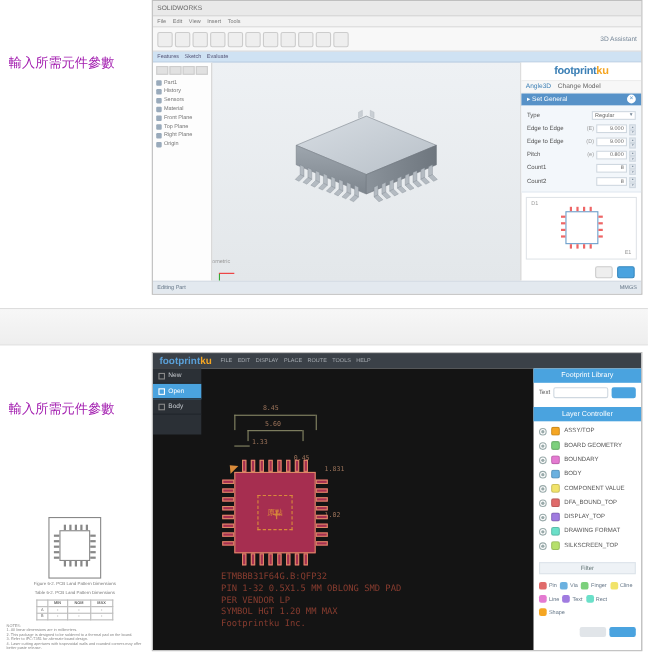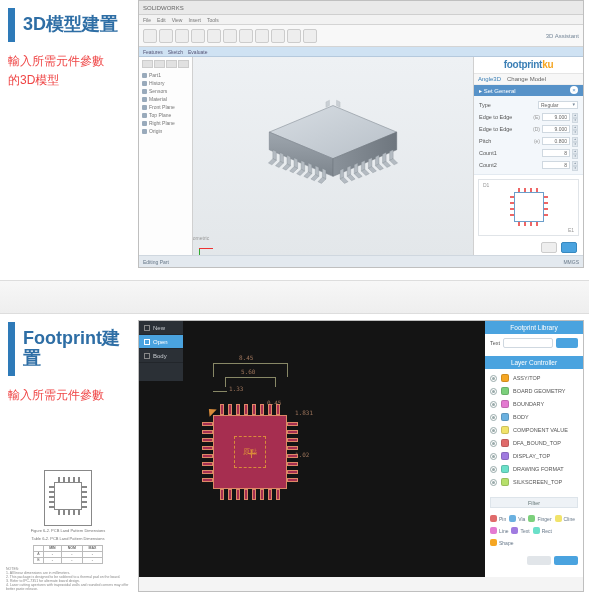--- a/index.html
+++ b/index.html
@@ -4,21 +4,21 @@
 <style>
   * { box-sizing: border-box; margin: 0; padding: 0; }
   body { width: 589px; height: 599px; font-family: "Microsoft JhengHei", "Heiti TC", sans-serif; background: #fff; overflow: hidden; }
   .section { position: relative; }
   .section-top { height: 280px; }
   .divider { height: 34px; background: linear-gradient(#f7f7f7, #eeeeee); border-top: 1px solid #ddd; border-bottom: 1px solid #ddd; }
   .section-bottom { height: 285px; }
   .desc-col { position: absolute; left: 0; top: 8px; width: 138px; padding: 0 6px 0 8px; }
   .title-bar { border-left: 7px solid #2e7ab8; padding: 7px 0 7px 8px; margin-bottom: 10px; }
   .title-txt { font-size: 18px; font-weight: 700; color: #2e6ea5; line-height: 1.1; }
-  .desc-txt { font-size: 12px; color: #ef4444; line-height: 1.6; }
+  .desc-txt { font-size: 12px; color: #a21caf; line-height: 1.6; margin-top: 40px; }
   .screenshot { position: absolute; border: 1px solid #bfbfbf; background: #f4f4f4; overflow: hidden; }
   .shot-top { left: 138px; top: 0; width: 446px; height: 268px; }
   .shot-bottom { left: 138px; top: 6px; width: 446px; height: 272px; }
   
   .sw-titlebar { height: 14px; background: #e9e9e9; border-bottom: 1px solid #cfcfcf; display: flex; align-items: center; padding: 0 4px; font-size: 6px; color: #666; }
   .sw-menubar { height: 10px; background: #f2f2f2; border-bottom: 1px solid #d4d4d4; display: flex; gap: 6px; padding: 0 4px; font-size: 5px; color: #777; align-items: center; }
   .sw-toolbar { height: 22px; background: #f8f8f8; border-bottom: 1px solid #d4d4d4; display: flex; align-items: center; padding: 0 4px; gap: 2px; }
   .sw-toolbtn { width: 14px; height: 14px; background: #eee; border: 1px solid #ccc; border-radius: 2px; }
   .sw-ribbon { height: 10px; background: #cfe2f3; border-bottom: 1px solid #b5c9dd; display:flex; gap:5px; padding:0 4px; font-size:5px; color:#557; align-items:center;}
   .sw-main { position: relative; height: calc(100% - 56px - 12px); background: linear-gradient(#eef1f4, #e3e7ea); }
@@ -108,25 +108,21 @@
   .ref-cap { text-align:center; font-size:4px; color:#777; margin-bottom:3px;}
   .ref-table { width:70px; margin:0 auto 3px; border-collapse:collapse;}
   .ref-table td,.ref-table th { border:1px solid #bbb; padding:0 1px; font-size:3.5px; text-align:center; height:6px;}
   .ref-notes { font-size:3.5px; color:#888; line-height:1.15;}
 </style>
 </head>
 <body>
 
 <div class="section section-top">
   <div class="desc-col">
-    <div class="title-bar">
-      <div class="title-txt">3D模型建置</div>
-    </div>
     <div class="desc-txt">輸入所需元件參數</div>
-    <div class="desc-txt">的3D模型</div>
   </div>
 
   <div class="screenshot shot-top">
     <div class="sw-titlebar">
       <span>SOLIDWORKS</span>
     </div>
     <div class="sw-menubar">
       <span>File</span>
         <span>Edit</span>
         <span>View</span>
@@ -345,23 +341,20 @@
       <span>Editing Part</span>
       <span style="margin-left:auto">MMGS</span>
     </div>
   </div>
 </div>
 
 <div class="divider"></div>
 
 <div class="section section-bottom">
   <div class="desc-col">
-    <div class="title-bar">
-      <div class="title-txt">Footprint建置</div>
-    </div>
     <div class="desc-txt">輸入所需元件參數</div>
 
     <div class="ref">
       <div class="ref-dwg">
         <div class="ref-chip">
           <div class="ref-pad" style="left:3px;top:-6px;"></div>
             <div class="ref-pad" style="left:8px;top:-6px;"></div>
             <div class="ref-pad" style="left:13px;top:-6px;"></div>
             <div class="ref-pad" style="left:18px;top:-6px;"></div>
             <div class="ref-pad" style="left:23px;top:-6px;"></div>
@@ -408,20 +401,32 @@
         </table>
       <div class="ref-notes" style="white-space:pre-line;">NOTES:
 1. All linear dimensions are in millimeters.
 2. This package is designed to be soldered to a thermal pad on the board.
 3. Refer to IPC-7351 for alternate board design.
 4. Laser cutting apertures with trapezoidal walls and rounded corners may offer better paste release.</div>
     </div>
   </div>
 
   <div class="screenshot shot-bottom">
+    <div class="eda-top">
+      <span class="eda-logo"><span class="f">footprint</span><span class="ku">ku</span></span>
+      <span class="eda-menu" id="eda-menu">
+          <span>FILE</span>
+          <span>EDIT</span>
+          <span>DISPLAY</span>
+          <span>PLACE</span>
+          <span>ROUTE</span>
+          <span>TOOLS</span>
+          <span>HELP</span>
+        </span>
+    </div>
     <div class="eda-body">
       <div class="eda-tabs">
         <div class="eda-tab">
             <i></i>
             <span>New</span>
           </div>
         <div class="eda-tab open">
             <i></i>
             <span>Open</span>
           </div>
@@ -482,20 +487,25 @@
               <div class="fp-pad h" style="top:54px; left:-12px;"></div>
               <div class="fp-pad h" style="top:54px; right:-12px;"></div>
               <div class="fp-pad" style="left:62px; top:-12px;"></div>
               <div class="fp-pad" style="left:62px; bottom:-12px;"></div>
               <div class="fp-pad h" style="top:62px; left:-12px;"></div>
               <div class="fp-pad h" style="top:62px; right:-12px;"></div>
             </div>
         </div>
         <div class="fp-origin"></div>
 
+        <div class="fp-text"><span>ETMBBB31F64G.B:QFP32</span>
+<span>PIN 1-32 0.5X1.5 MM OBLONG SMD PAD</span>
+<span>PER VENDOR LP</span>
+<span>SYMBOL HGT 1.20 MM MAX</span>
+<span>Footprintku Inc.</span></div>
       </div>
       <div class="eda-side">
         <div class="eda-side-hdr">Footprint Library</div>
         <div class="eda-side-body">
           <div class="eda-srch">
             <span>Text</span>
             <div class="eda-srch-in"></div>
             <div class="eda-srch-btn"></div>
           </div>
         </div>

